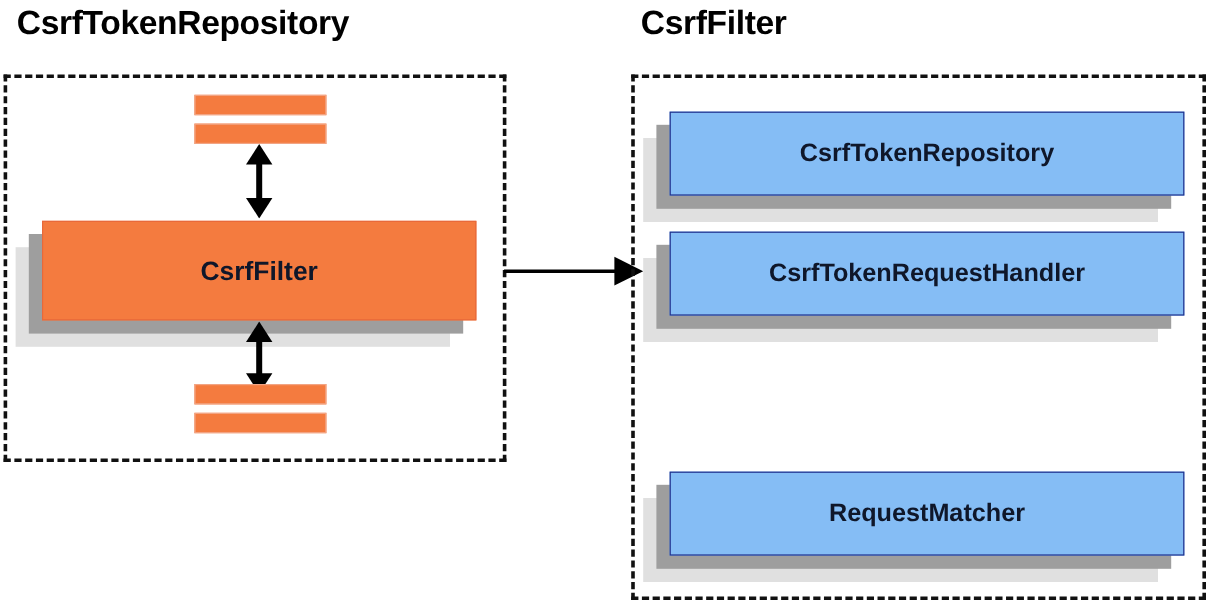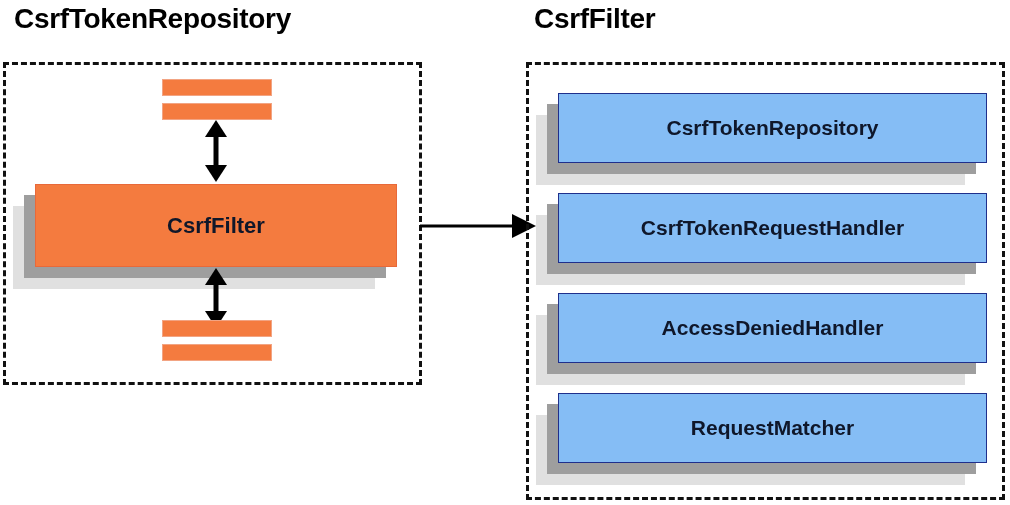--- a/index.html
+++ b/index.html
@@ -161,25 +161,20 @@
     <div class="shadow-near"></div>
     <div class="face">CsrfTokenRepository</div>
   </div>
 
   <div class="node node-blue" style="left:558px; top:193px; width:429px; height:70px;">
     <div class="shadow-far"></div>
     <div class="shadow-near"></div>
     <div class="face">CsrfTokenRequestHandler</div>
   </div>
 
-  <div class="node node-blue" style="left:558px; top:293px; width:429px; height:70px;">
-    <div class="shadow-far"></div>
-    <div class="shadow-near"></div>
-    <div class="face">AccessDeniedHandler</div>
-  </div>
 
   <div class="node node-blue" style="left:558px; top:393px; width:429px; height:70px;">
     <div class="shadow-far"></div>
     <div class="shadow-near"></div>
     <div class="face">RequestMatcher</div>
   </div>
 
 </div>
 
 </body></html>

